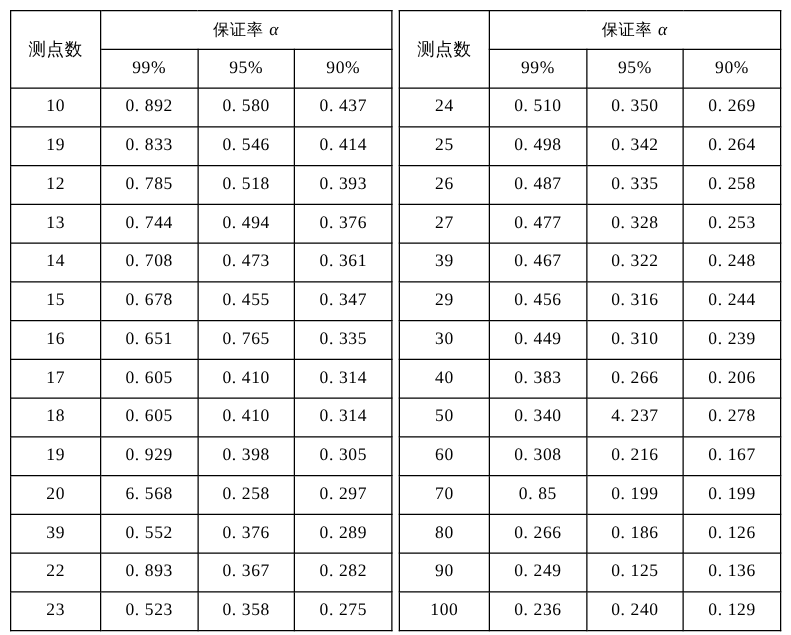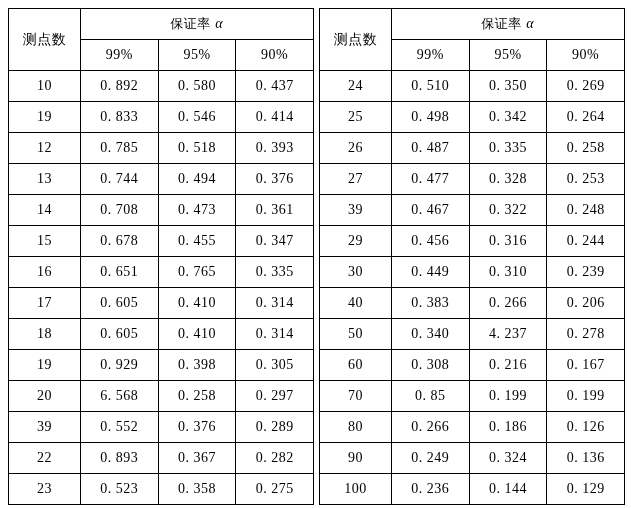--- a/index.html
+++ b/index.html
@@ -255,25 +255,25 @@
         </tr>
         <tr>
           <td class="col-n num">80</td>
           <td class="col-v num">0. 266</td>
           <td class="col-v num">0. 186</td>
           <td class="col-v num">0. 126</td>
         </tr>
         <tr>
           <td class="col-n num">90</td>
           <td class="col-v num">0. 249</td>
-          <td class="col-v num">0. 324</td>
+          <td class="col-v num">0. 125</td>
           <td class="col-v num">0. 136</td>
         </tr>
         <tr>
           <td class="col-n num">100</td>
           <td class="col-v num">0. 236</td>
-          <td class="col-v num">0. 144</td>
+          <td class="col-v num">0. 240</td>
           <td class="col-v num">0. 129</td>
         </tr>
       </tbody>
   </table>
 
 </div>
 
 </body></html>

